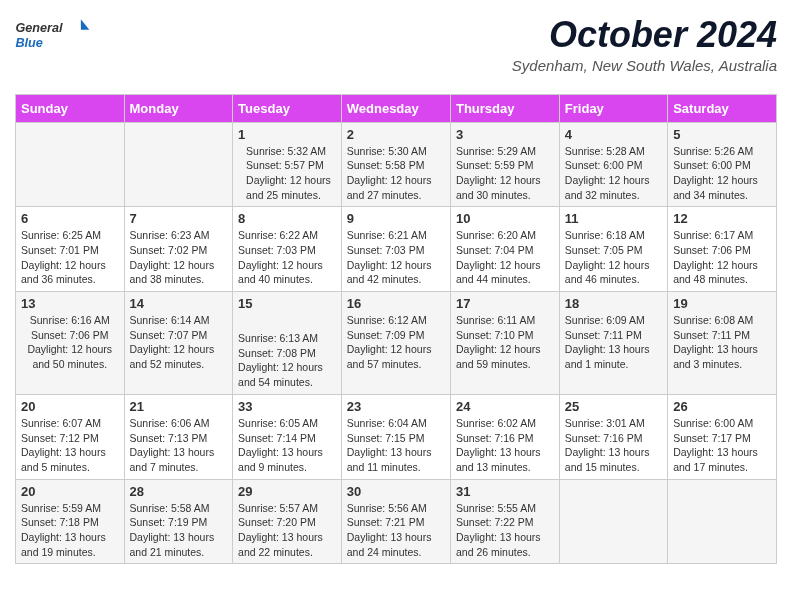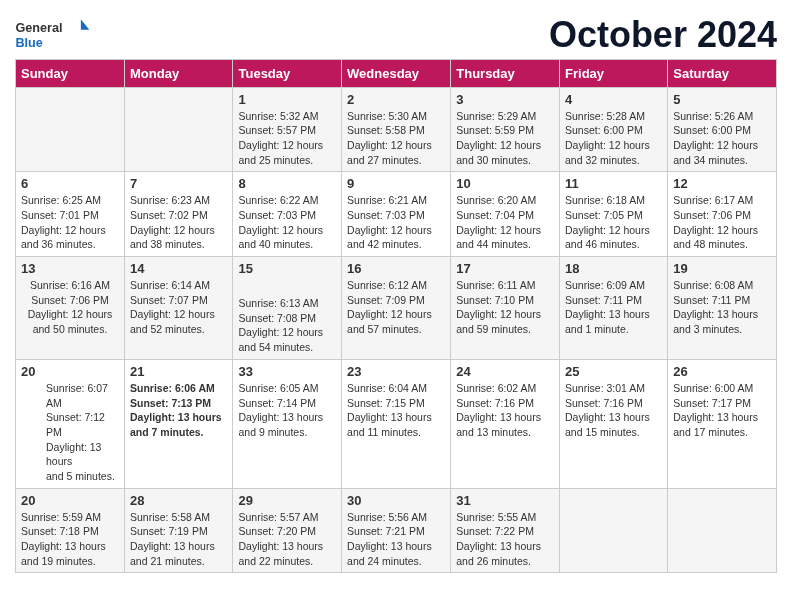--- a/index.html
+++ b/index.html
@@ -7,21 +7,22 @@
       font-family: Arial, sans-serif;
       background: #fff;
       width: 792px;
       min-height: 612px;
       padding: 15px;
     }
     .header {
       display: flex;
       align-items: flex-start;
       justify-content: space-between;
-      margin-bottom: 4px;
+      margin-bottom: 20px;
+      font-style: italic;
     }
     .logo {
       display: flex;
       align-items: center;
       gap: 4px;
     }
     .logo-icon {
       width: 32px;
       height: 32px;
     }
@@ -38,21 +39,21 @@
       font-size: 15px;
       color: #555;
       margin-top: 2px;
     }
     table {
       width: 100%;
       border-collapse: collapse;
       font-size: 11px;
     }
     thead tr th {
-      background-color: #be185d;
+      background-color: #d946ef;
       color: #fff;
       padding: 6px 5px;
       text-align: left;
       font-size: 13px;
       font-weight: bold;
       border: 1px solid #ccc;
     }
     tbody tr td {
       border: 1px solid #ccc;
       vertical-align: top;
@@ -87,20 +88,21 @@
   <div class="logo">
     <svg class="logo-icon" viewBox="0 0 75 36" xmlns="http://www.w3.org/2000/svg" style="width: 80px; height: 38px;">
     <text x="0" y="16" font-size="12" font-weight="bold" fill="#333" font-family="Arial">General</text>
     <text x="0" y="30" font-size="12" font-weight="bold" fill="#1a6bbf" font-family="Arial">Blue</text>
     <polygon points="62,4 70,14 62,14" fill="#1a6bbf"></polygon>
   </svg>
 
   </div>
   <div class="title-area">
     <div class="month-title">October 2024</div>
+    <div class="location">Sydenham, New South Wales, Australia</div>
   </div>
 </div>
 
 <table>
   <thead>
     <tr>
     <th>Sunday</th>
         <th>Monday</th>
         <th>Tuesday</th>
         <th>Wednesday</th>
@@ -108,21 +110,21 @@
         <th>Friday</th>
         <th>Saturday</th>
       </tr>
   </thead>
   <tbody id="calendar-body">
   <tr>
         <td></td>
         <td></td>
         <td>
           <span class="day-number">1</span>
-          <div class="day-detail" style="white-space: pre-line;">Sunrise: 5:32 AM
+          <div class="day-detail" style="white-space: pre-line; margin-left: 8px;">Sunrise: 5:32 AM
 Sunset: 5:57 PM
 Daylight: 12 hours
 and 25 minutes.</div>
         </td>
         <td>
           <span class="day-number">2</span>
           <div class="day-detail" style="white-space: pre-line;">Sunrise: 5:30 AM
 Sunset: 5:58 PM
 Daylight: 12 hours
 and 27 minutes.</div>
@@ -247,28 +249,28 @@
           <span class="day-number">19</span>
           <div class="day-detail" style="white-space: pre-line;">Sunrise: 6:08 AM
 Sunset: 7:11 PM
 Daylight: 13 hours
 and 3 minutes.</div>
         </td>
       </tr>
       <tr>
         <td>
           <span class="day-number">20</span>
-          <div class="day-detail" style="white-space: pre-line; margin-left: 25px;">Sunrise: 6:07 AM
+          <div class="day-detail" style="white-space: pre-line;">Sunrise: 6:07 AM
 Sunset: 7:12 PM
 Daylight: 13 hours
 and 5 minutes.</div>
         </td>
         <td>
           <span class="day-number">21</span>
-          <div class="day-detail" style="white-space: pre-line; font-weight: bold;">Sunrise: 6:06 AM
+          <div class="day-detail" style="white-space: pre-line;">Sunrise: 6:06 AM
 Sunset: 7:13 PM
 Daylight: 13 hours
 and 7 minutes.</div>
         </td>
         <td>
           <span class="day-number">33</span>
           <div class="day-detail" style="white-space: pre-line;">Sunrise: 6:05 AM
 Sunset: 7:14 PM
 Daylight: 13 hours
 and 9 minutes.</div>

